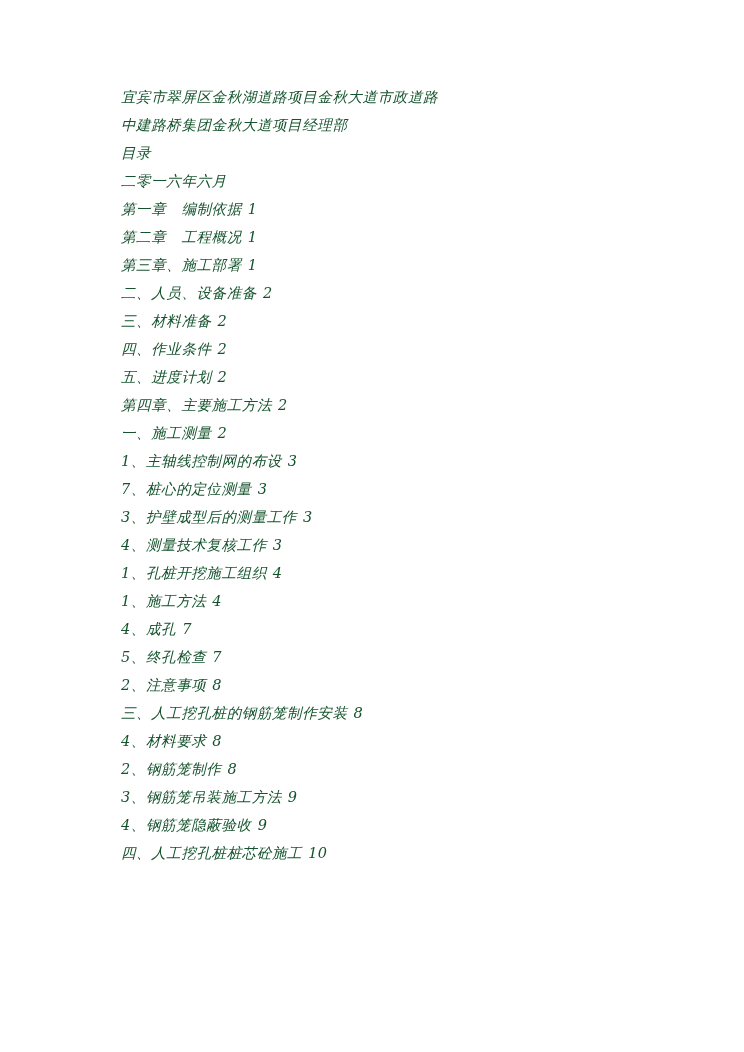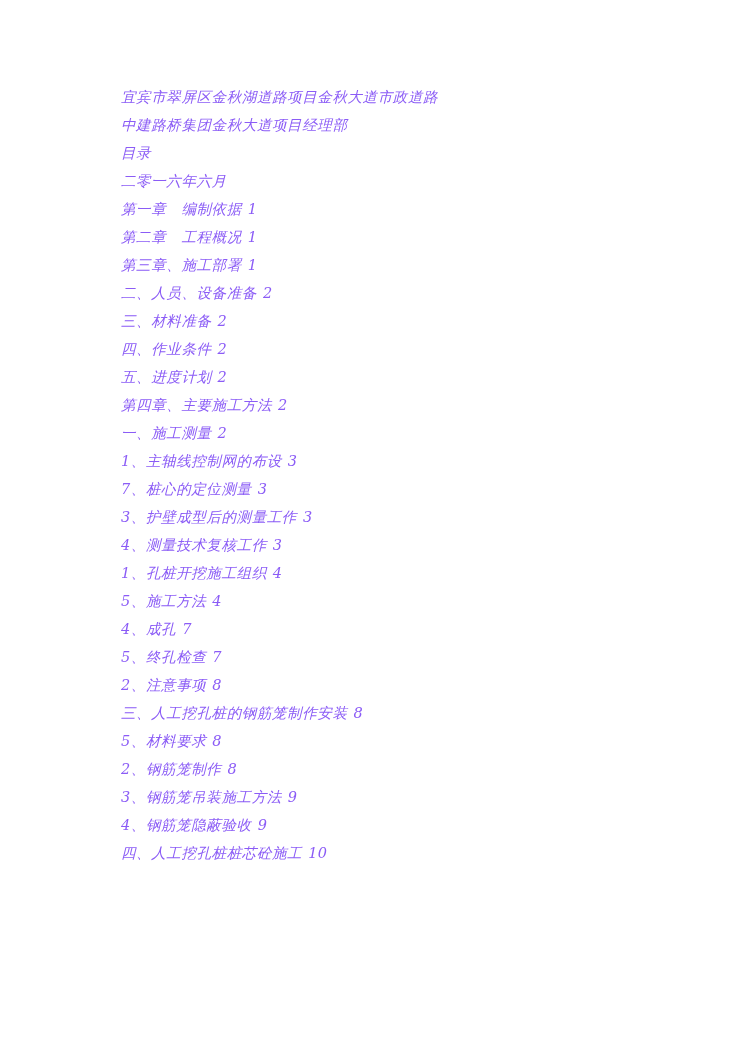--- a/index.html
+++ b/index.html
@@ -16,21 +16,21 @@
   }
   .doc-body {
     position: absolute;
     left: 121px;
     top: 83px;
     width: 540px;
     font-family: "DejaVu Serif", "Liberation Serif", serif;
     font-style: italic;
     font-size: 14.5px;
     letter-spacing: 0.6px;
-    color: #8b5cf6;
+    color: #14532d;
     line-height: 28px;
   }
   .line {
     height: 28px;
     white-space: pre-wrap;
   }
   .pg {
     margin-left: 6px;
     letter-spacing: 0.3px;
   }
@@ -71,32 +71,32 @@
 
         <div class="line"><span class="lbl">7、桩心的定位测量</span><span class="pg">3</span></div>
 
         <div class="line"><span class="lbl">3、护壁成型后的测量工作</span><span class="pg">3</span></div>
 
         <div class="line"><span class="lbl">4、测量技术复核工作</span><span class="pg">3</span></div>
 
 
         <div class="line"><span class="lbl">1、孔桩开挖施工组织</span><span class="pg">4</span></div>
 
-        <div class="line"><span class="lbl">5、施工方法</span><span class="pg">4</span></div>
+        <div class="line"><span class="lbl">1、施工方法</span><span class="pg">4</span></div>
 
 
         <div class="line"><span class="lbl">4、成孔</span><span class="pg">7</span></div>
 
         <div class="line"><span class="lbl">5、终孔检查</span><span class="pg">7</span></div>
 
         <div class="line"><span class="lbl">2、注意事项</span><span class="pg">8</span></div>
 
         <div class="line"><span class="lbl">三、人工挖孔桩的钢筋笼制作安装</span><span class="pg">8</span></div>
 
-        <div class="line"><span class="lbl">5、材料要求</span><span class="pg">8</span></div>
+        <div class="line"><span class="lbl">4、材料要求</span><span class="pg">8</span></div>
 
         <div class="line"><span class="lbl">2、钢筋笼制作</span><span class="pg">8</span></div>
 
         <div class="line"><span class="lbl">3、钢筋笼吊装施工方法</span><span class="pg">9</span></div>
 
         <div class="line"><span class="lbl">4、钢筋笼隐蔽验收</span><span class="pg">9</span></div>
 
         <div class="line"><span class="lbl">四、人工挖孔桩桩芯砼施工</span><span class="pg">10</span></div>
       </div>
 

